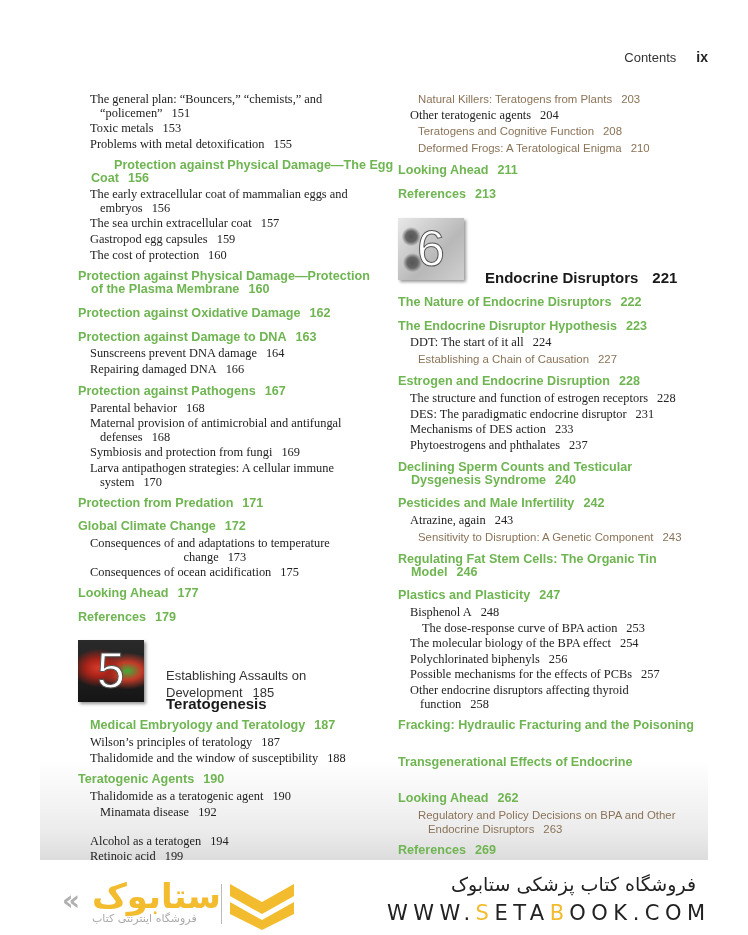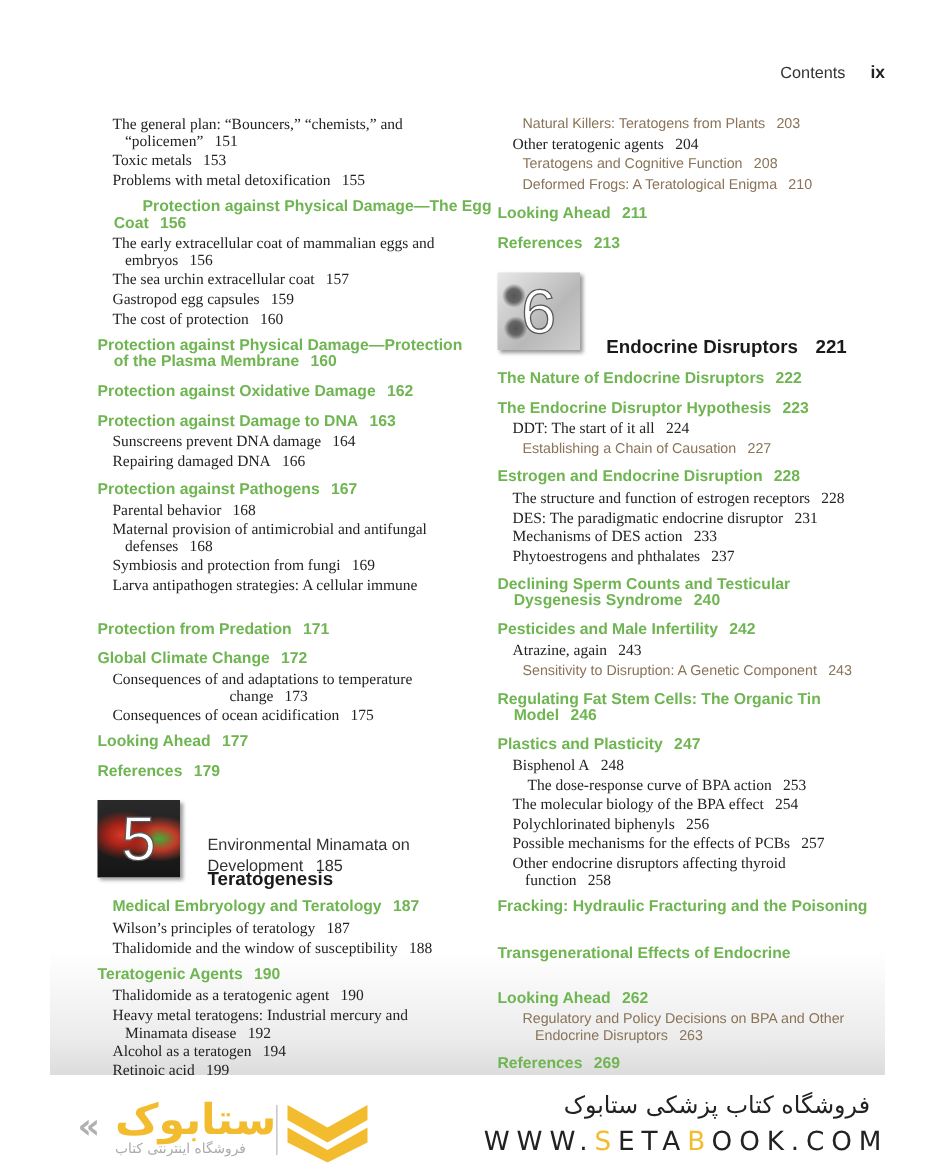--- a/index.html
+++ b/index.html
@@ -73,37 +73,37 @@
     <div class="entry h2 ind2" style="top: 362px; left: 12px;"><span>Repairing damaged DNA<span class="pg">166</span></span></div>
     <div class="entry h1" style="top: 385px;"><span>Protection against Pathogens<span class="pg">167</span></span></div>
     <div class="entry h2 ind2" style="top: 401px; left: 12px;"><span>Parental behavior<span class="pg">168</span></span></div>
     <div class="entry h2 ind2" style="top: 416px; left: 12px;">
       <span style="display: block;">Maternal provision of antimicrobial and antifungal</span>
       <span class="cont">defenses<span class="pg">168</span></span>
     </div>
     <div class="entry h2 ind2" style="top: 445px; left: 12px;"><span>Symbiosis and protection from fungi<span class="pg">169</span></span></div>
     <div class="entry h2 ind2" style="top: 461px; left: 12px;">
       <span style="display: block;">Larva antipathogen strategies: A cellular immune</span>
+      <span class="cont">system<span class="pg">170</span></span>
     </div>
     <div class="entry h1" style="top: 497px;"><span>Protection from Predation<span class="pg">171</span></span></div>
     <div class="entry h1" style="top: 520px;"><span>Global Climate Change<span class="pg">172</span></span></div>
     <div class="entry h2 ind2" style="top: 536px; left: 12px; text-align: center;">
       <span style="display: block;">Consequences of and adaptations to temperature</span>
       <span class="cont">change<span class="pg">173</span></span>
     </div>
     <div class="entry h2 ind2" style="top: 565px; left: 12px;"><span>Consequences of ocean acidification<span class="pg">175</span></span></div>
     <div class="entry h1" style="top: 587px;"><span>Looking Ahead<span class="pg">177</span></span></div>
     <div class="entry h1" style="top: 611px;"><span>References<span class="pg">179</span></span></div>
     <div class="entry h1" style="top: 719px; padding-left: 12px;"><span>Medical Embryology and Teratology<span class="pg">187</span></span></div>
     <div class="entry h2 ind2" style="top: 735px; left: 12px;"><span>Wilson’s principles of teratology<span class="pg">187</span></span></div>
     <div class="entry h2 ind2" style="top: 751px; left: 12px;"><span>Thalidomide and the window of susceptibility<span class="pg">188</span></span></div>
     <div class="entry h1" style="top: 773px;"><span>Teratogenic Agents<span class="pg">190</span></span></div>
     <div class="entry h2 ind2" style="top: 789px; left: 12px;"><span>Thalidomide as a teratogenic agent<span class="pg">190</span></span></div>
     <div class="entry h2 ind2" style="top: 805px; left: 12px;">
-      <span style="display: block;">Heavy metal teratogens: Industrial mercury and</span>
       <span class="cont">Minamata disease<span class="pg">192</span></span>
     </div>
     <div class="entry h2 ind2" style="top: 834px; left: 12px;"><span>Alcohol as a teratogen<span class="pg">194</span></span></div>
     <div class="entry h2 ind2" style="top: 849px; left: 12px;"><span>Retinoic acid<span class="pg">199</span></span></div>
   </div>
 <div class="col col-right" id="rightcol">
     <div class="entry h3 ind3" style="top: 92px; left: 20px;"><span>Natural Killers: Teratogens from Plants<span class="pg">203</span></span></div>
     <div class="entry h2 ind2" style="top: 108px; left: 12px;"><span>Other teratogenic agents<span class="pg">204</span></span></div>
     <div class="entry h3 ind3" style="top: 124px; left: 20px;"><span>Teratogens and Cognitive Function<span class="pg">208</span></span></div>
     <div class="entry h3 ind3" style="top: 141px; left: 20px;"><span>Deformed Frogs: A Teratological Enigma<span class="pg">210</span></span></div>
@@ -151,21 +151,21 @@
       <span class="cont">Endocrine Disruptors<span class="pg">263</span></span>
     </div>
     <div class="entry h1" style="top: 844px;"><span>References<span class="pg">269</span></span></div>
   </div>
 
 <div class="chap-icon chap5" style="left:78px;top:640px;">
   <div class="chap-num">5</div>
 </div>
 <div class="chap-title" style="left:166px;top:647px;">Teratogenesis</div>
 <div class="chap-sub" style="left:166px;top:667px;">
-  <span>Environmental Minamata on</span><br>
+  <span>Establishing Assaults on</span><br>
   <span>Development</span><span style="margin-left:10px">185</span>
 </div>
 
 <div class="chap-icon chap6" style="left:398px;top:218px;">
   <div class="chap-num">6</div>
 </div>
 <div class="chap-title" style="left:485px;top:221px;">
   <span>Endocrine Disruptors</span><span style="margin-left:14px">221</span>
 </div>
 

